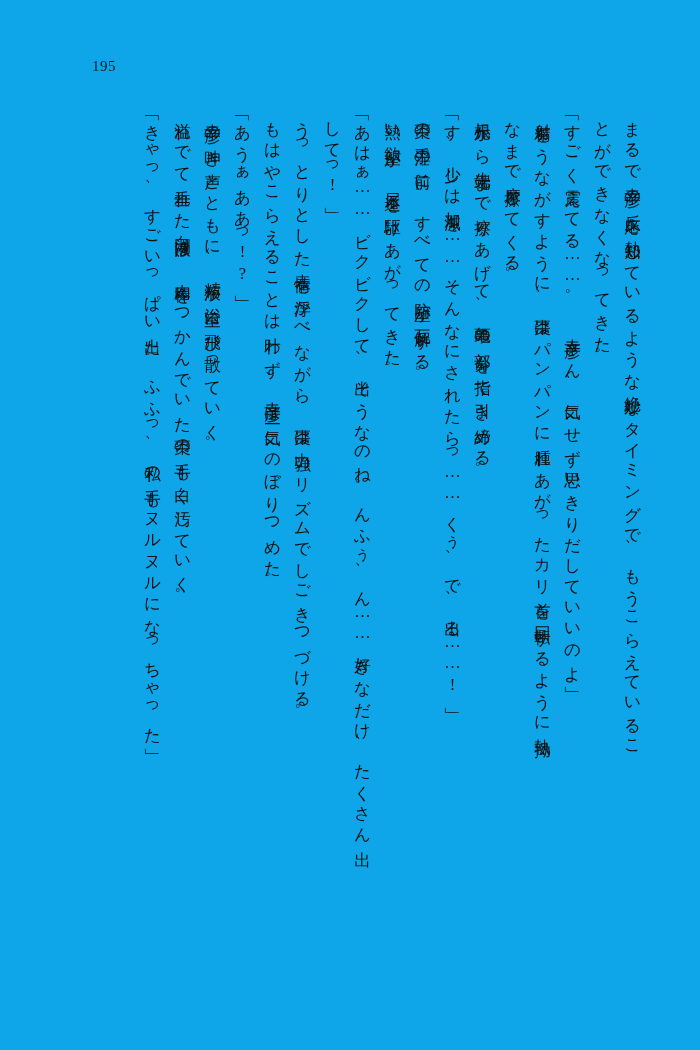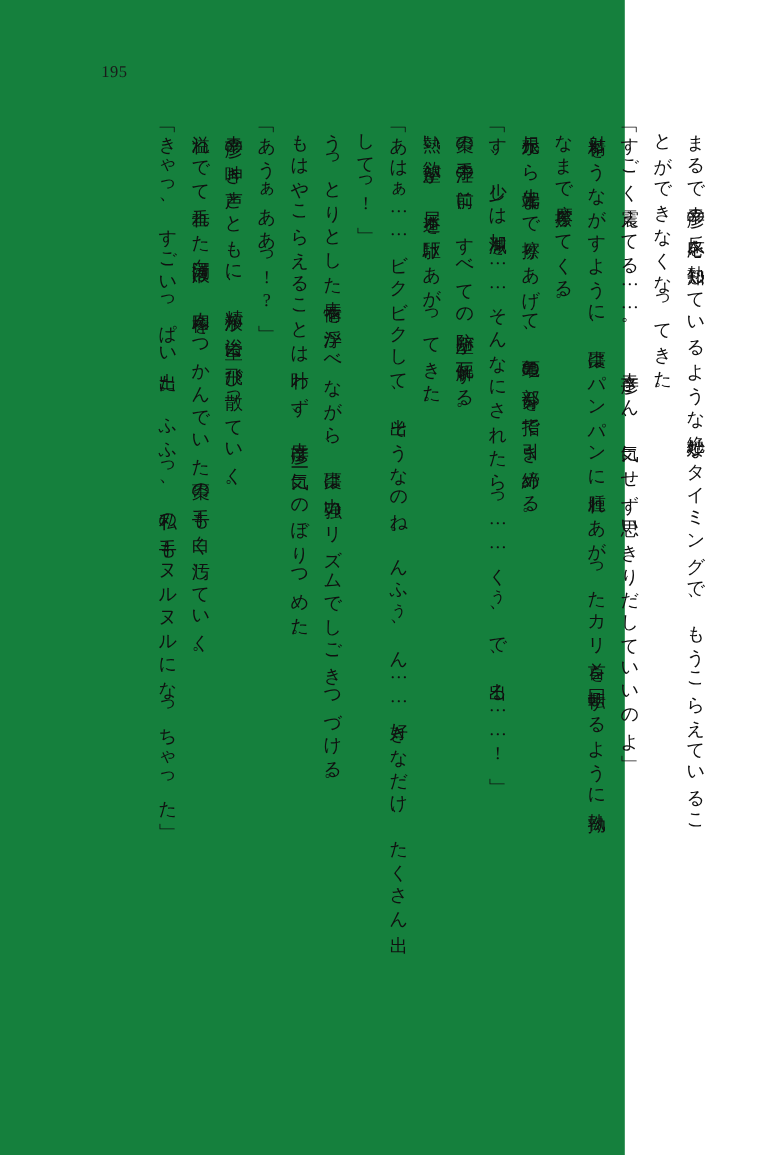--- a/index.html
+++ b/index.html
@@ -9,23 +9,23 @@
   }
   body {
     width: 700px;
     height: 1050px;
     font-family: "Liberation Serif", "DejaVu Serif", serif;
     color: #111111;
     overflow: hidden;
   }
   #page {
     position: relative;
-    width: 568px;
+    width: 700px;
     height: 1050px;
-    background: #15803d;
+    background: #0ea5e9;
   }
   #page-number {
     position: absolute;
     top: 58px;
     left: 92px;
     font-size: 15px;
     letter-spacing: 0.5px;
     color: #1a1a1a;
   }
   #text-body {

